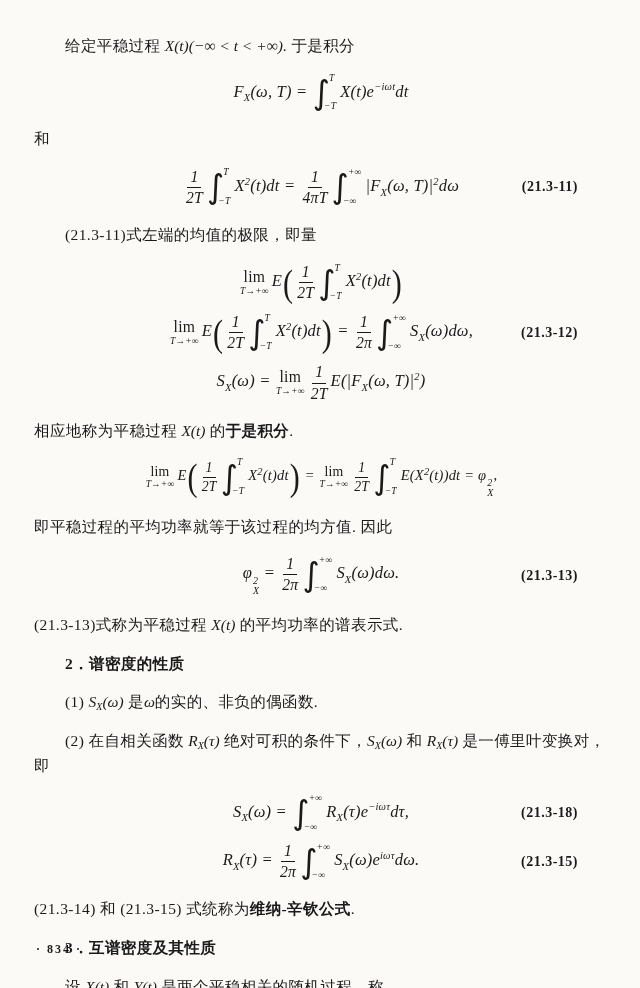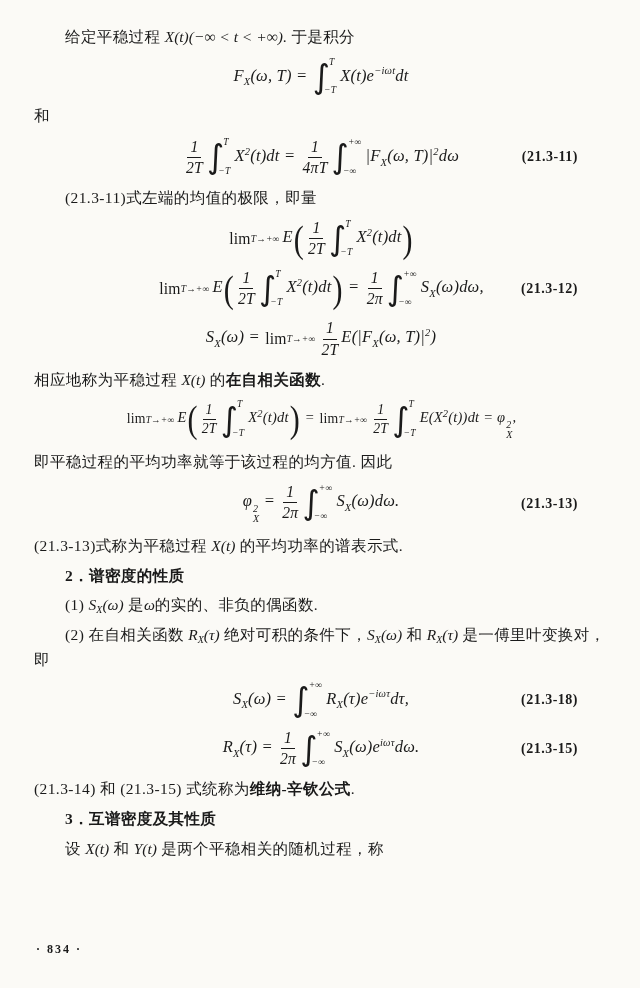--- a/index.html
+++ b/index.html
@@ -9,21 +9,21 @@
     font-family:"Liberation Serif","DejaVu Serif",serif;
   }
   .sheet{
     position:relative;box-sizing:border-box;
     width:640px;height:988px;
     padding:20px 32px 0 34px;
   }
   
   .para{
     font-size:15.5px;line-height:1.6;letter-spacing:.4px;
-    margin:5px 0;
+    margin:14px 0;
   }
   .para.indent{text-indent:2em;}
   .b{font-weight:bold;}
   .m{font-style:italic;letter-spacing:0;}
   .msub{font-style:italic;font-size:10px;vertical-align:-3px;letter-spacing:0;}
   
   .formula{
     position:relative;text-align:center;
     margin:7px 0;padding:2px 0;
   }
@@ -47,21 +47,21 @@
     font-size:33px;line-height:.95;
   }
   .ilims{
     display:inline-flex;flex-direction:column;justify-content:space-between;
     height:36px;font-size:9.5px;font-style:italic;line-height:1;
     margin-left:-1px;margin-right:2px;
   }
   .ilims .ia{align-self:flex-start;margin-top:-1px;}
   .ilims .ib{align-self:flex-start;margin-left:-5px;margin-bottom:-1px;}
   .limw{
-    display:inline-flex;flex-direction:row;align-items:center;
+    display:inline-flex;flex-direction:column;align-items:center;
     vertical-align:middle;margin:0 3px 0 1px;line-height:1;
   }
   .limtop{font-style:normal;font-size:.95em;}
   .limbot{font-size:9.5px;font-style:italic;margin-top:2px;}
   .bigp{
     display:inline-block;vertical-align:middle;font-style:normal;
     font-size:30px;line-height:.8;transform:scaleY(1.25);
     margin:0 1px;font-weight:300;
   }
   .stack{
@@ -148,21 +148,21 @@
               <span class="ib">−∞</span>
             </span>
           </span><span class="mt">S</span><span class="msb">X</span><span class="mt">(ω)dω,</span></span><span class="eqtag">(21.3-12)</span></div>
       <div class="formula"><span class="fbody"><span class="mt">S</span><span class="msb">X</span><span class="mt">(ω) = </span><span class="limw">
             <span class="limtop">lim</span>
             <span class="limbot">T→+∞</span>
           </span><span class="frac">
             <span class="num">1</span>
             <span class="den">2T</span>
           </span><span class="mt">E(|F</span><span class="msb">X</span><span class="mt">(ω, T)|</span><span class="msup">2</span><span class="mt">)</span></span></div>
-      <div class="para"><span>相应地称为平稳过程 </span><span class="m ">X(t)</span><span> 的</span><span class="b ">在自相关函数</span><span>.</span></div>
+      <div class="para"><span>相应地称为平稳过程 </span><span class="m ">X(t)</span><span> 的</span><span class="b ">于是积分</span><span>.</span></div>
       <div class="formula small"><span class="fbody"><span class="limw">
             <span class="limtop">lim</span>
             <span class="limbot">T→+∞</span>
           </span><span class="mt">E</span><span class="bigp">(</span><span class="frac">
             <span class="num">1</span>
             <span class="den">2T</span>
           </span><span class="intw">
             <span class="isign">∫</span>
             <span class="ilims">
               <span class="ia">T</span>

